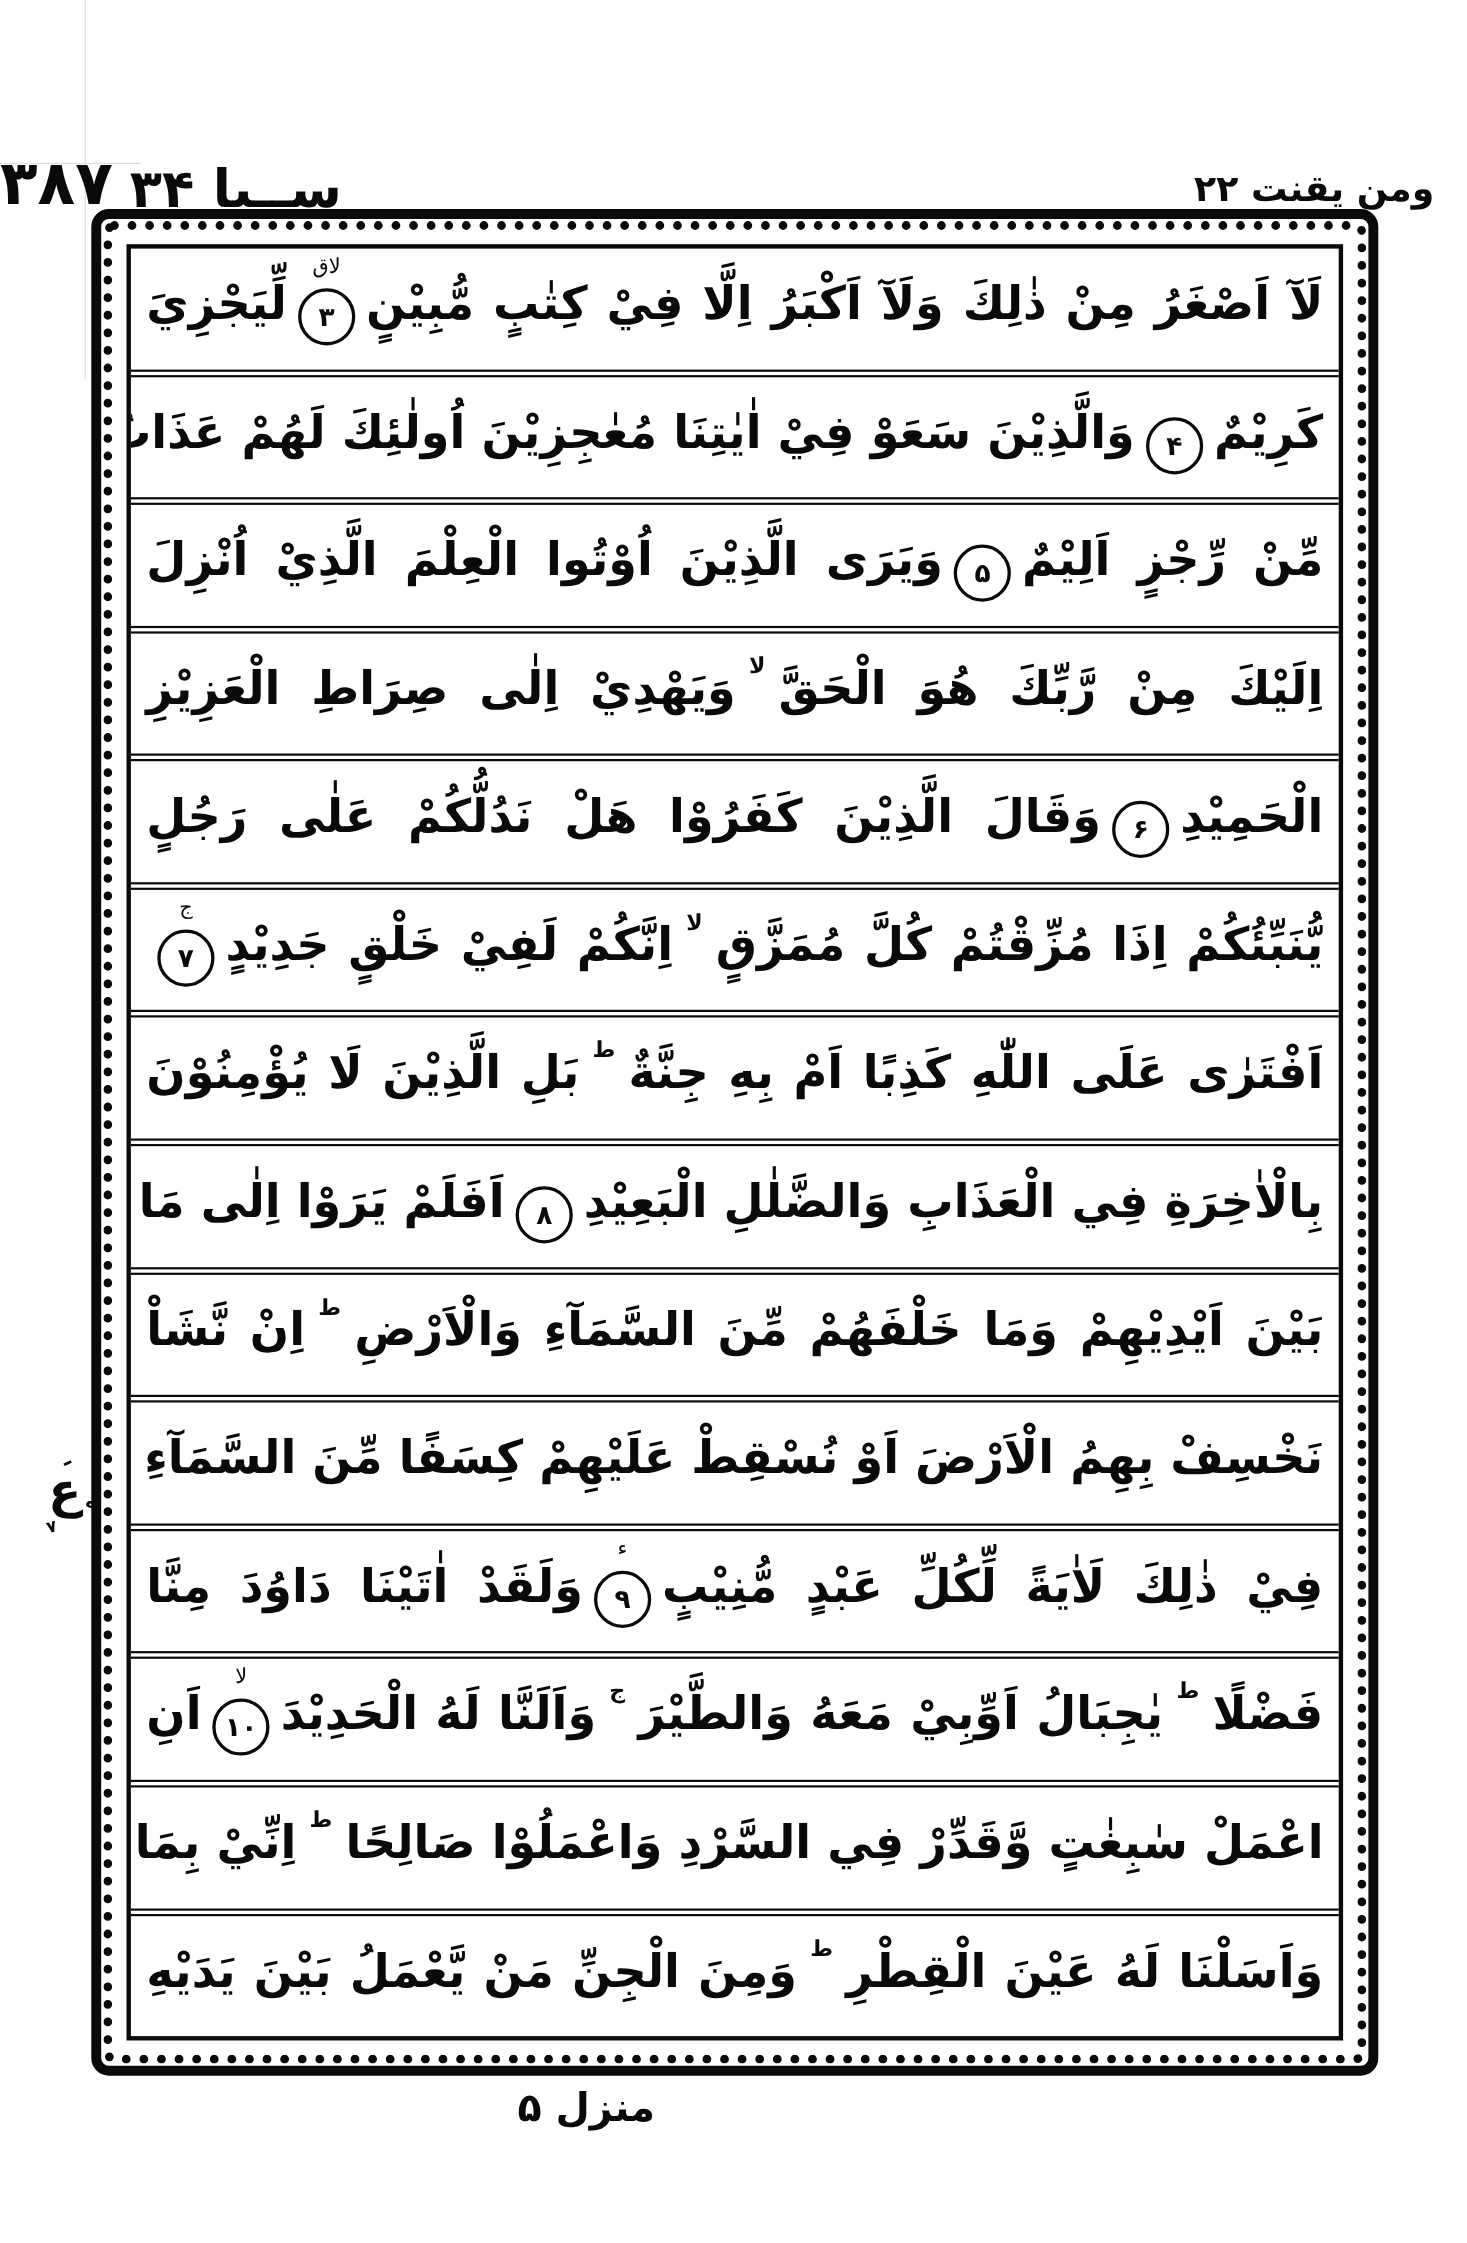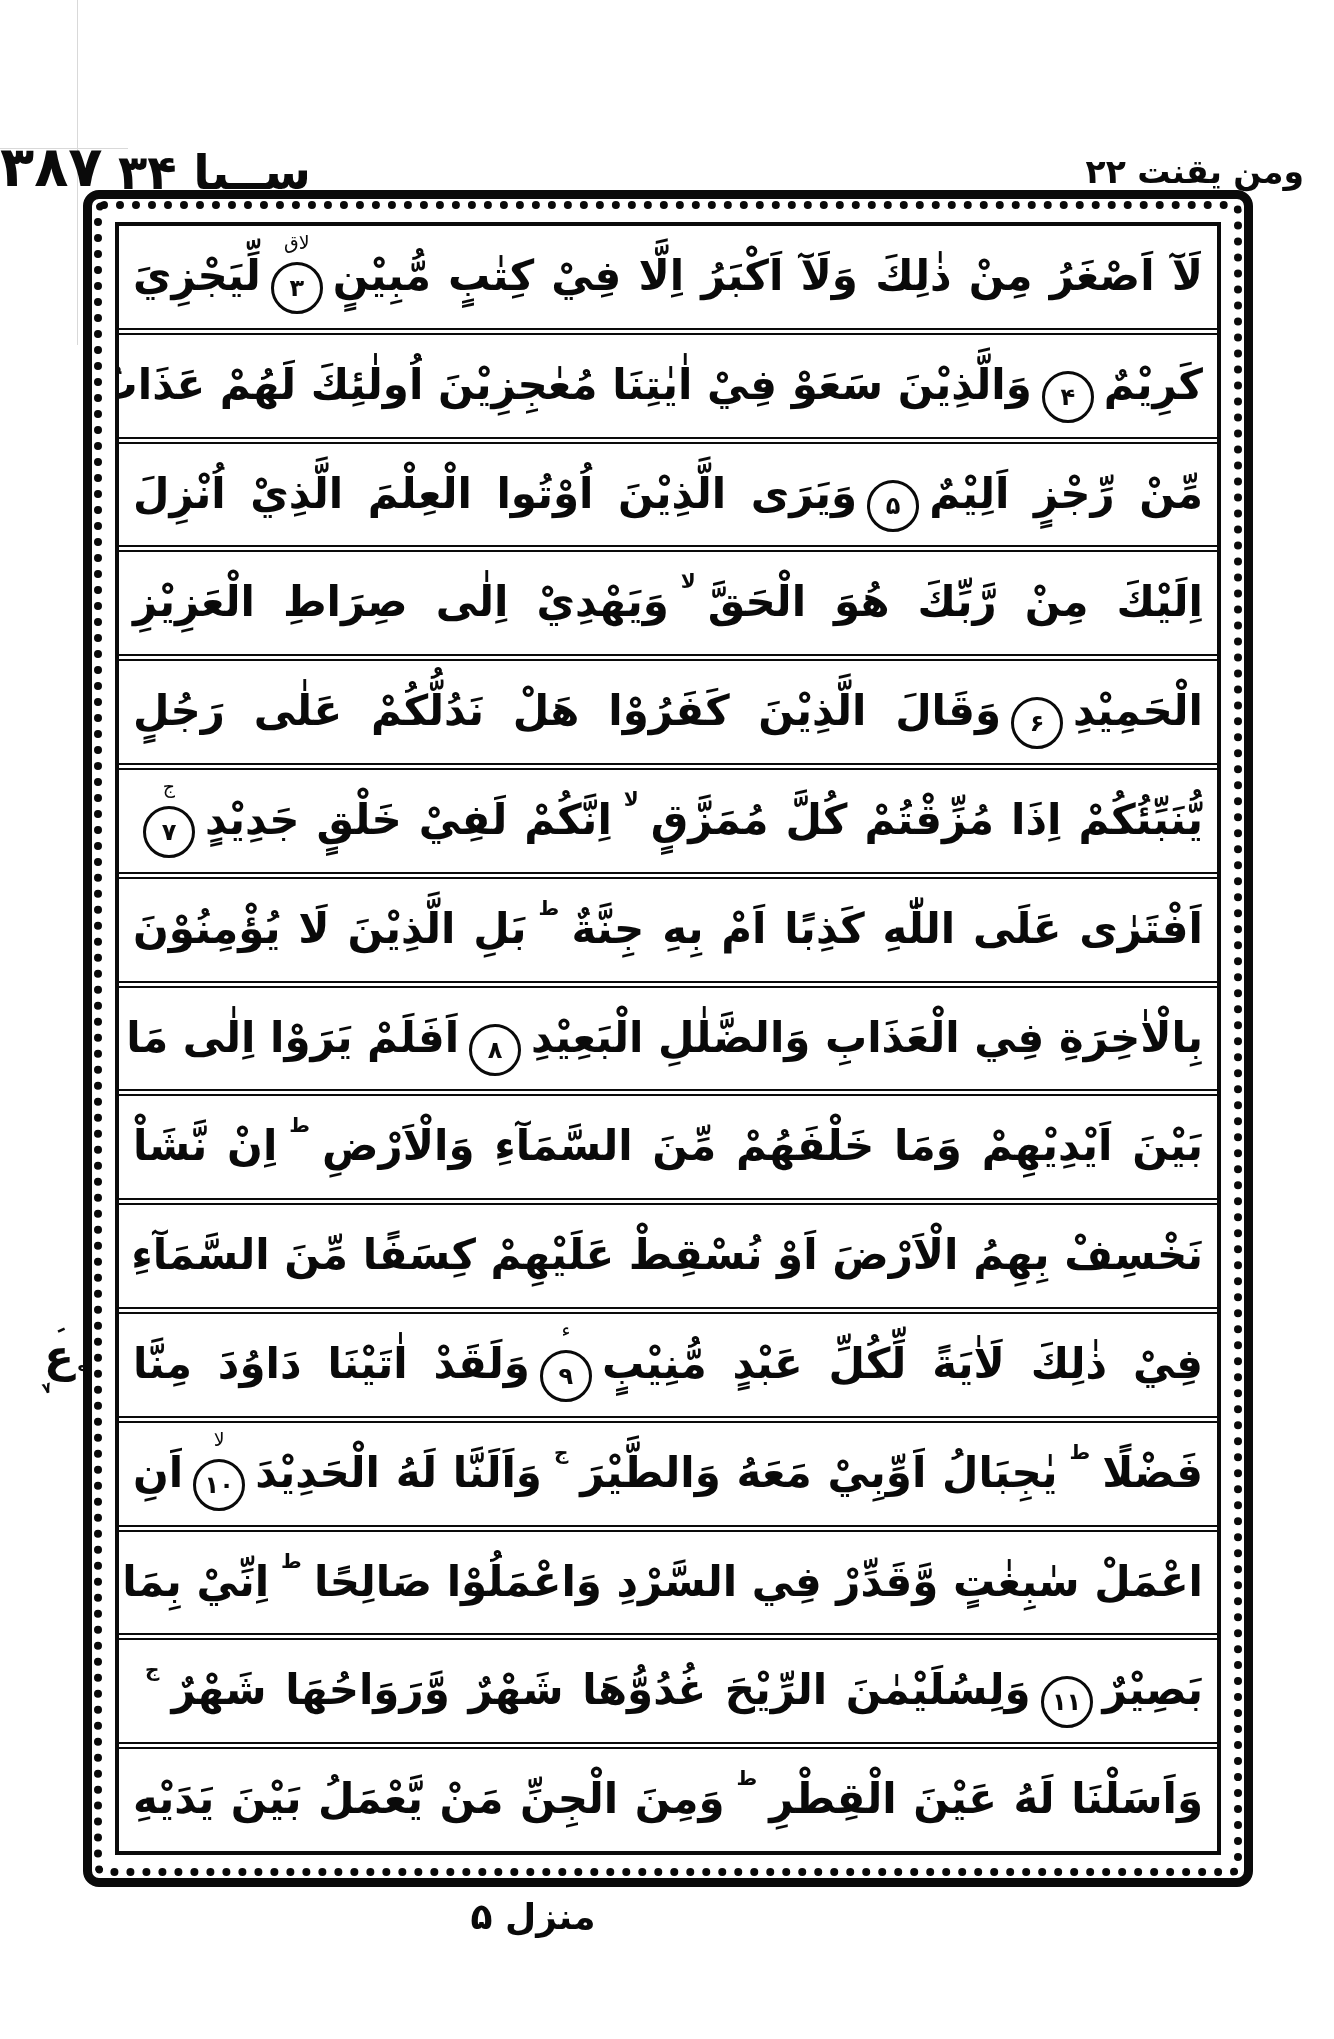--- a/index.html
+++ b/index.html
@@ -85,21 +85,20 @@
         <div class="line" dir="rtl"><span class="t">اِلَيْكَ مِنْ رَّبِّكَ هُوَ الْحَقَّ</span><span class="waqf">لا</span><span class="t">وَيَهْدِيْ اِلٰى صِرَاطِ الْعَزِيْزِ</span></div>
         <div class="line" dir="rtl"><span class="t">الْحَمِيْدِ</span><span class="ayah"><span>۶</span></span><span class="t">وَقَالَ الَّذِيْنَ كَفَرُوْا هَلْ نَدُلُّكُمْ عَلٰى رَجُلٍ</span></div>
         <div class="line" dir="rtl"><span class="t">يُّنَبِّئُكُمْ اِذَا مُزِّقْتُمْ كُلَّ مُمَزَّقٍ</span><span class="waqf">لا</span><span class="t">اِنَّكُمْ لَفِيْ خَلْقٍ جَدِيْدٍ</span><span class="ayah"><span>۷</span><span class="mark">ج</span></span></div>
         <div class="line" dir="rtl"><span class="t">اَفْتَرٰى عَلَى اللّٰهِ كَذِبًا اَمْ بِهِ جِنَّةٌ</span><span class="waqf">ط</span><span class="t">بَلِ الَّذِيْنَ لَا يُؤْمِنُوْنَ</span></div>
         <div class="line" dir="rtl"><span class="t">بِالْاٰخِرَةِ فِي الْعَذَابِ وَالضَّلٰلِ الْبَعِيْدِ</span><span class="ayah"><span>۸</span></span><span class="t">اَفَلَمْ يَرَوْا اِلٰى مَا</span></div>
         <div class="line" dir="rtl"><span class="t">بَيْنَ اَيْدِيْهِمْ وَمَا خَلْفَهُمْ مِّنَ السَّمَآءِ وَالْاَرْضِ</span><span class="waqf">ط</span><span class="t">اِنْ نَّشَاْ</span></div>
         <div class="line" dir="rtl"><span class="t">نَخْسِفْ بِهِمُ الْاَرْضَ اَوْ نُسْقِطْ عَلَيْهِمْ كِسَفًا مِّنَ السَّمَآءِ</span><span class="waqf">ط</span></div>
         <div class="line" dir="rtl"><span class="t">فِيْ ذٰلِكَ لَاٰيَةً لِّكُلِّ عَبْدٍ مُّنِيْبٍ</span><span class="ayah"><span>۹</span><span class="mark">ء</span></span><span class="t">وَلَقَدْ اٰتَيْنَا دَاوُدَ مِنَّا</span></div>
         <div class="line" dir="rtl"><span class="t">فَضْلًا</span><span class="waqf">ط</span><span class="t">يٰجِبَالُ اَوِّبِيْ مَعَهُ وَالطَّيْرَ</span><span class="waqf">ج</span><span class="t">وَاَلَنَّا لَهُ الْحَدِيْدَ</span><span class="ayah"><span>۱۰</span><span class="mark">لا</span></span><span class="t">اَنِ</span></div>
         <div class="line" dir="rtl"><span class="t">اعْمَلْ سٰبِغٰتٍ وَّقَدِّرْ فِي السَّرْدِ وَاعْمَلُوْا صَالِحًا</span><span class="waqf">ط</span><span class="t">اِنِّيْ بِمَا تَعْمَلُوْنَ</span></div>
-        <div class="line" dir="rtl"><span class="t">بَصِيْرٌ</span><span class="ayah"><span>۱۱</span></span><span class="t">وَلِسُلَيْمٰنَ الرِّيْحَ غُدُوُّهَا شَهْرٌ وَّرَوَاحُهَا شَهْرٌ</span><span class="waqf">ج</span></div>
         <div class="line" dir="rtl"><span class="t">وَاَسَلْنَا لَهُ عَيْنَ الْقِطْرِ</span><span class="waqf">ط</span><span class="t">وَمِنَ الْجِنِّ مَنْ يَّعْمَلُ بَيْنَ يَدَيْهِ</span></div>
       </div>
   </div>
 </div>
 
 <div class="ruku" dir="rtl">
   <span class="stroke">ـ</span>
   <span class="ain"><span>ع</span><span class="num">۹</span></span>
   <span class="sub">۷</span>
 </div>

